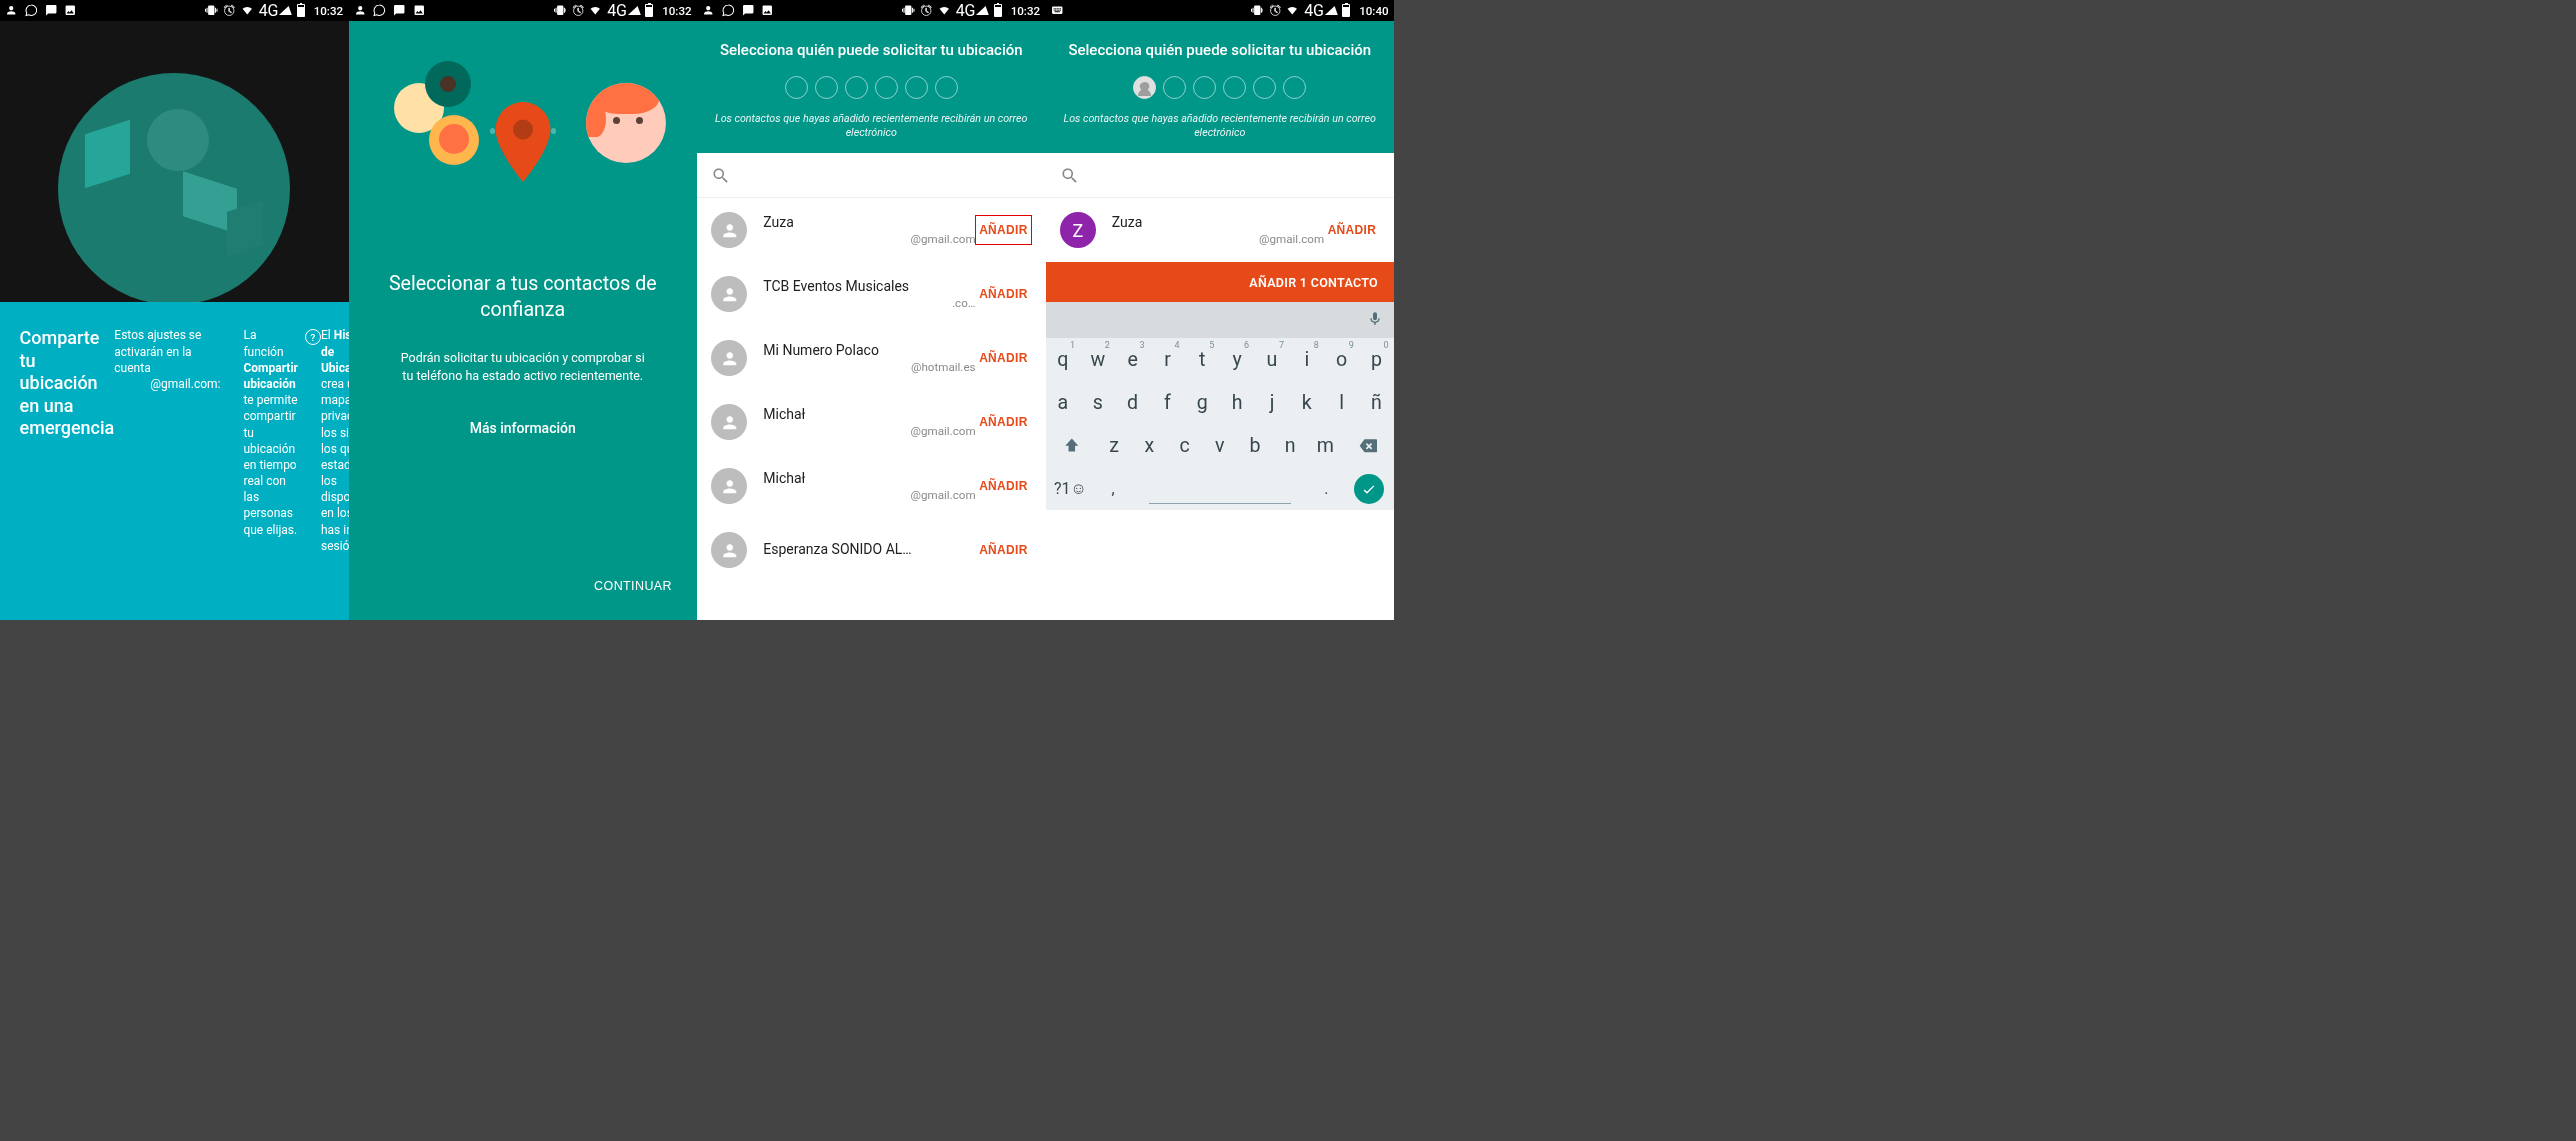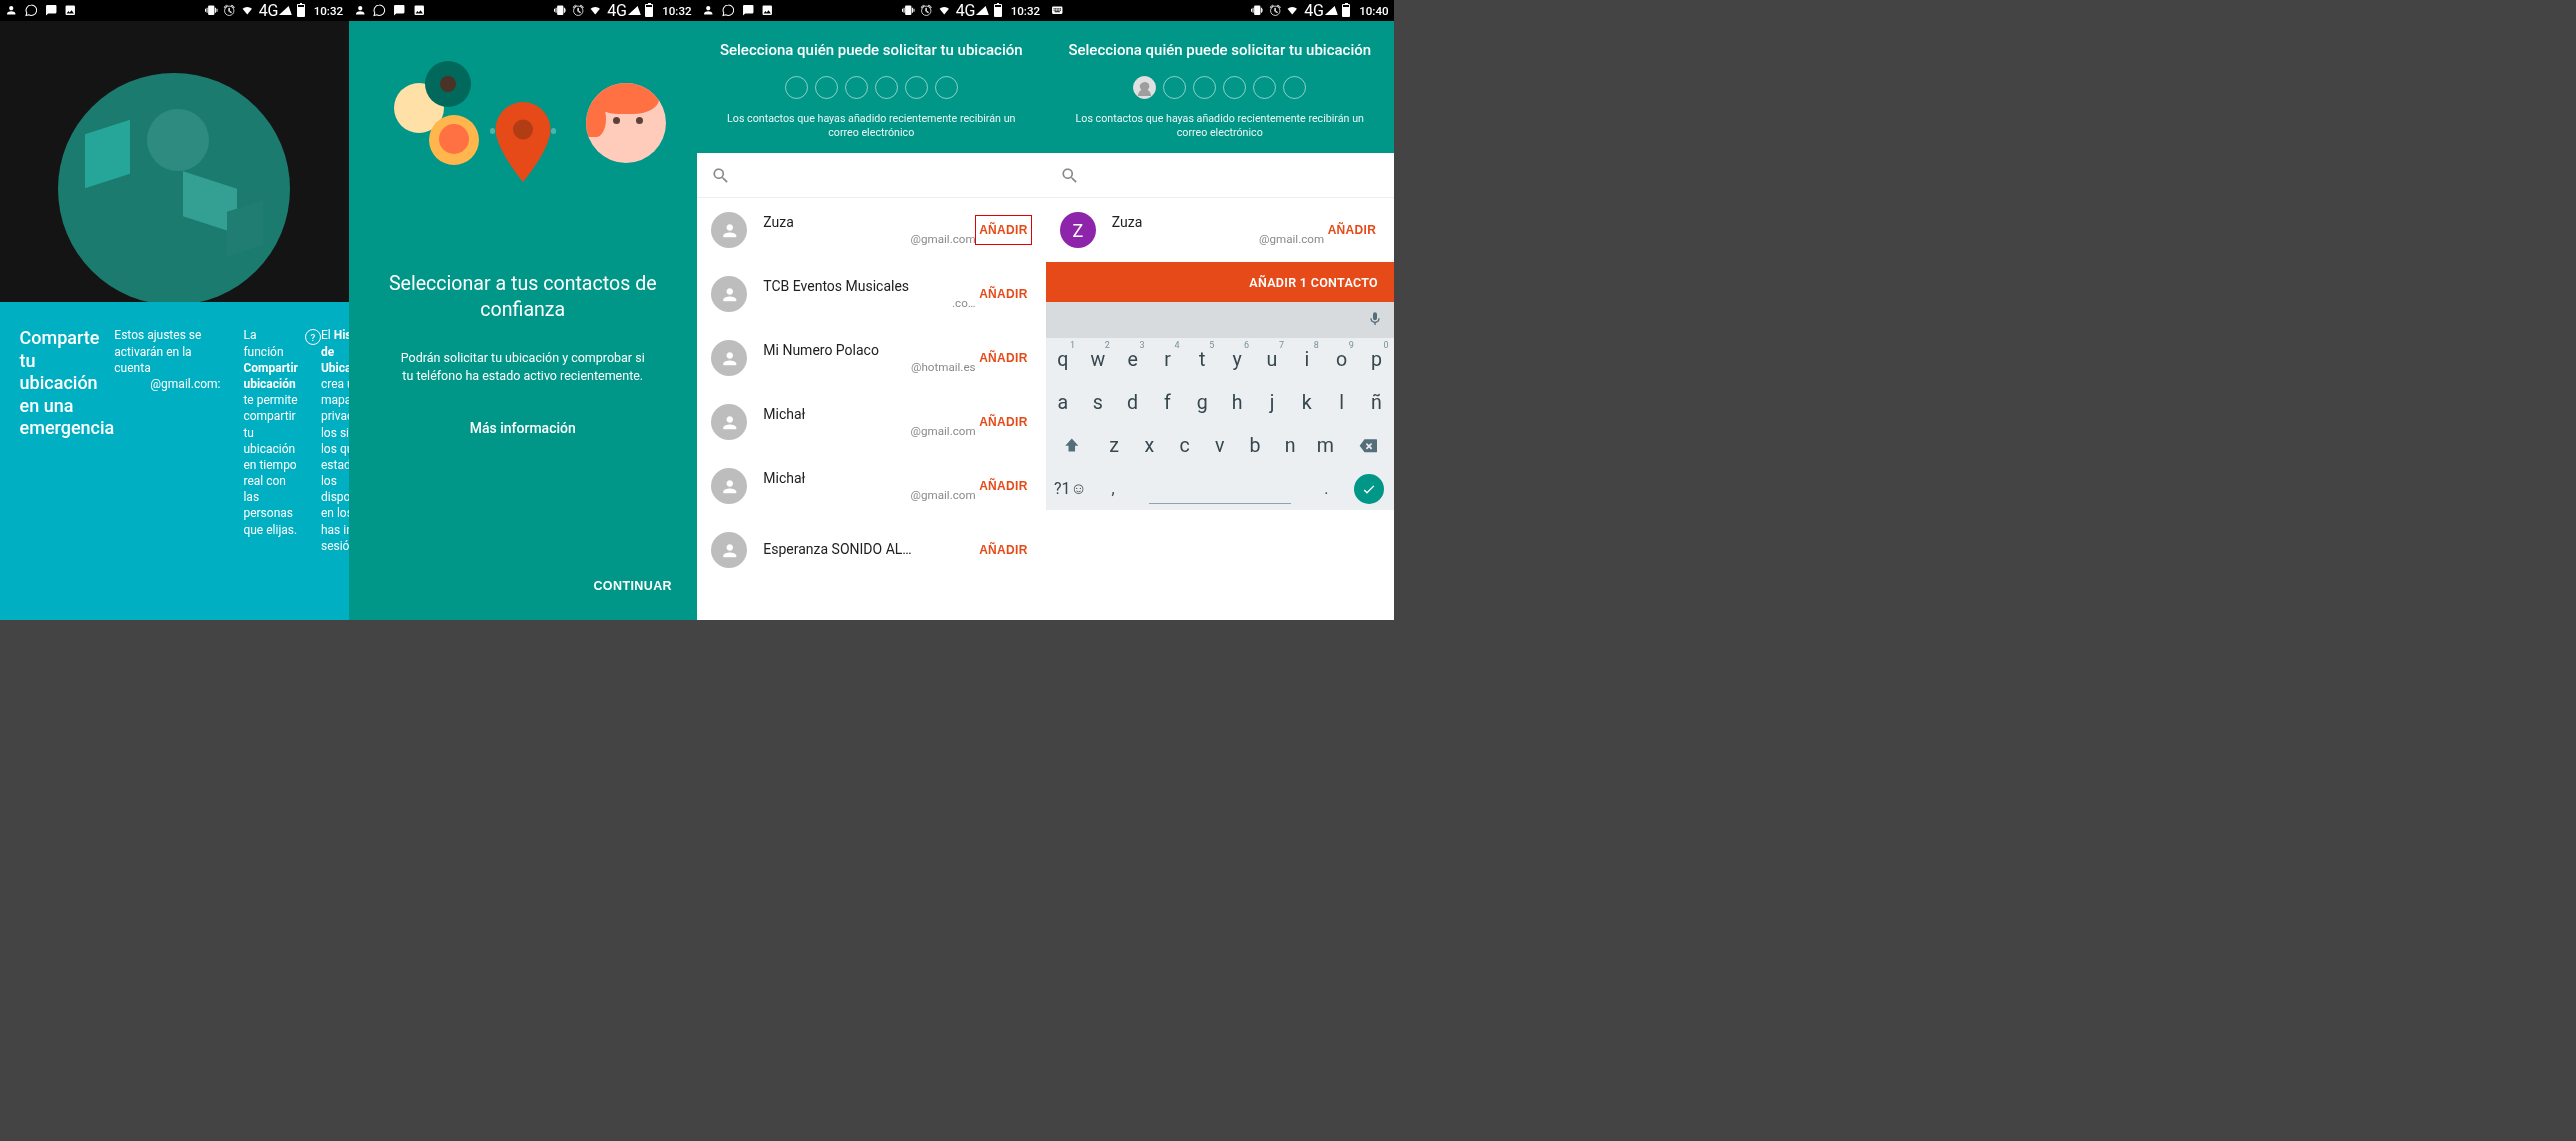--- a/index.html
+++ b/index.html
@@ -30,35 +30,35 @@
   .s1-actions button { background:none;border:none;color:#fff;font:inherit;cursor:pointer;padding:9px 12.5px;}
   .redbox { outline: 1.8px solid #e30000; outline-offset: -0.9px; }
 
   
   .s2 { background: #009688; flex:1; display:flex; flex-direction:column; color:#fff; text-align:center;}
   .s2-illus { height: 250px; position:relative; display:flex; align-items:center; justify-content:center;}
   .s2-title { font-size: 19.6px; font-weight: 400; line-height:1.3; padding: 0 36px; margin-bottom: 27px;}
   .s2-body { font-size: 12.5px; line-height:1.4; padding: 0 49px; margin-bottom: 36px;}
   .s2-link { font-size: 14px; font-weight: 500; }
   .s2-actions { margin-top:auto; display:flex; justify-content:flex-end; padding: 0 21.4px 18px 0;}
-  .s2-actions button { background:none;border:none;color:#fff;font-size:12.5px;font-weight:700;letter-spacing:0.4px;cursor:pointer;padding:9px 3.6px;}
+  .s2-actions button { background:none;border:none;color:#fff;font-size:12.5px;font-weight:400;letter-spacing:0.4px;cursor:pointer;padding:9px 3.6px;}
 
   
   .av { border-radius:50%; position:absolute; display:flex;align-items:center;justify-content:center;}
   .pin { position:absolute; left:50%; top:50%; transform:translate(-50%,-55%);}
 
   
   .tealhdr { background: #009688; color:#fff; text-align:center; padding: 19.6px 18px 12.5px 18px;}
   .tealhdr .title { font-size: 15px; font-weight: 500; line-height:1.3; margin-bottom: 16px;}
   .slots { display:flex; justify-content:center; gap: 7.1px; margin-bottom: 12.5px;}
   .slot { width: 23px; height: 23px; border: 1.8px solid rgba(255,255,255,0.55); border-radius:50%;}
   .slot.filled { background:#e0e0e0; border-color:#e0e0e0; position:relative;}
   .slot.filled::after{content:''; position:absolute; inset:4.5px; background:#9e9e9e; border-radius:50% 50% 50% 50%; clip-path: circle(40% at 50% 35%);}
   .slot.filled::before{content:''; position:absolute; bottom:2.7px; left:3.6px; right:3.6px; height:7.1px; background:#9e9e9e; border-radius: 7.1px 7.1px 0 0;}
-  .subtitle { font-size: 10.7px; opacity: 0.92; line-height:1.35;}
+  .subtitle { font-size: 10.7px; font-style: italic; opacity: 0.92; line-height:1.35;}
 
   
   .searchrow { height: 45px; display:flex; align-items:center; padding: 0 14.3px; border-bottom: 0.9px solid #eee;}
   .searchrow svg { width:19.6px; height:19.6px; fill:#888;}
 
   
   .clist { flex:1; overflow:hidden; background:#fff;}
   .crow { display:flex; align-items:center; padding: 9px 14.3px; min-height: 64px;}
   .avatar { width: 36px; height: 36px; border-radius:50%; background:#bdbdbd; flex-shrink:0; display:flex;align-items:center;justify-content:center; color:#fff; font-size:18px; font-weight:400;}
   .avatar svg { width:19.6px;height:19.6px;fill:#fff;}

